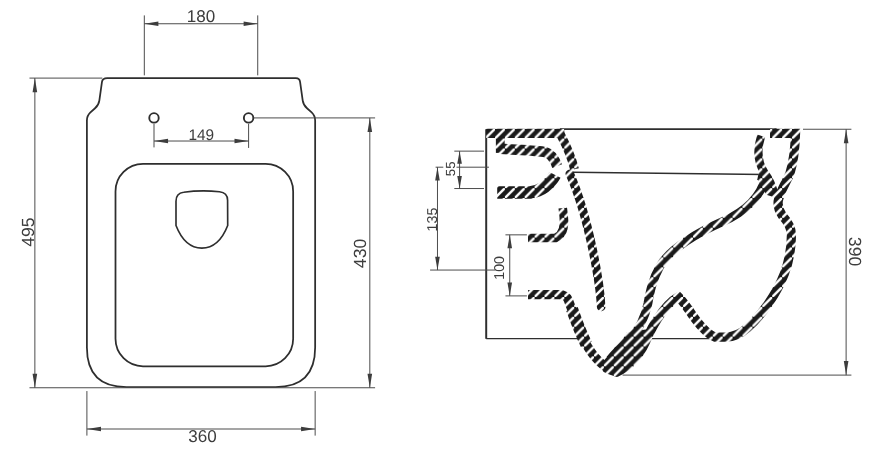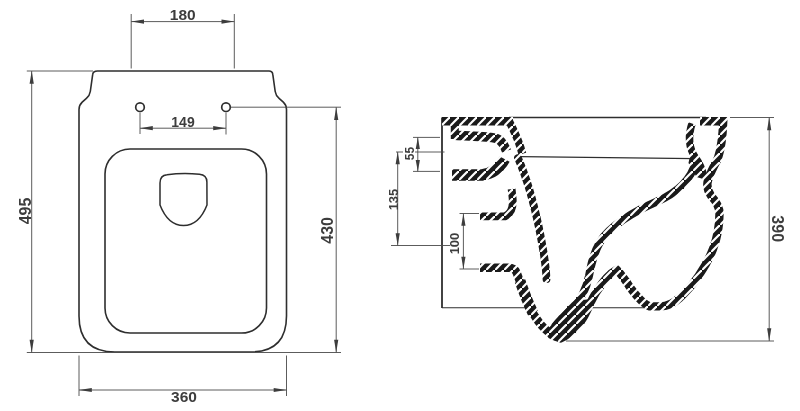--- a/index.html
+++ b/index.html
@@ -1,16 +1,16 @@
 <!DOCTYPE html>
 <html><head>
 <meta charset="utf-8">
 <style>
 html,body{margin:0;padding:0;background:#ffffff;}
-#wrap{width:800px;height:411px;position:relative;background:#ffffff;overflow:hidden;font-weight:bold;}
+#wrap{width:800px;height:411px;position:relative;background:#ffffff;overflow:hidden;}
 text{font-family:"Liberation Sans",sans-serif;fill:#3d3d3d;}
 </style>
 </head>
 <body>
 <div id="wrap">
 <svg width="800" height="411" viewBox="0 0 800 411" xmlns="http://www.w3.org/2000/svg">
 <defs>
 <pattern id="h" patternUnits="userSpaceOnUse" width="9" height="9" patternTransform="rotate(0)">
 <rect width="9" height="9" fill="#1a1a1a"></rect>
 <line x1="-2" y1="11" x2="11" y2="-2" stroke="#ffffff" stroke-width="2.2"></line>

